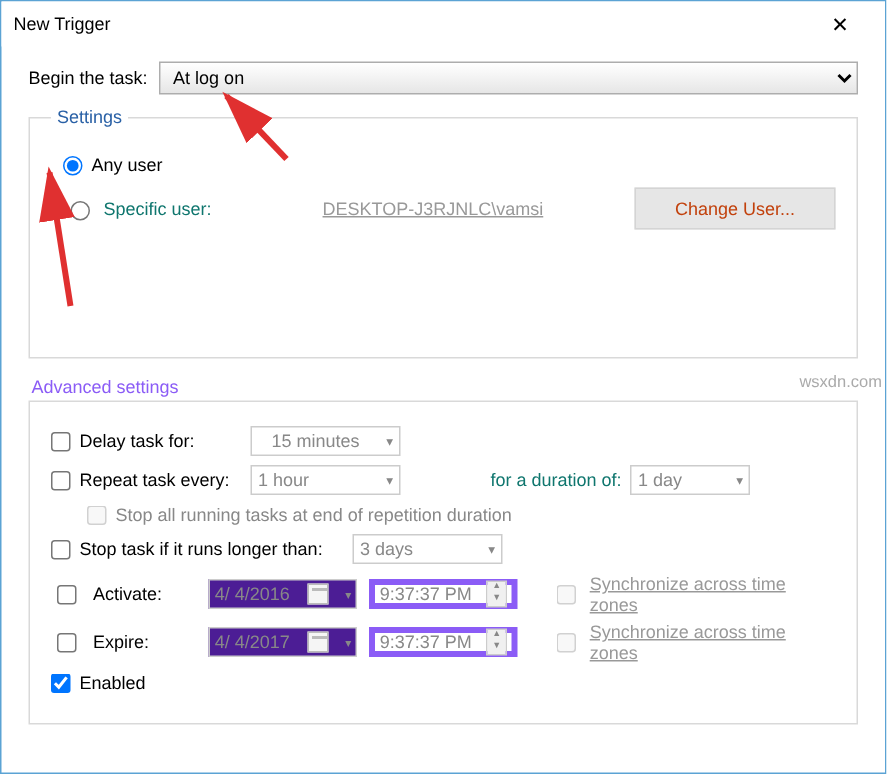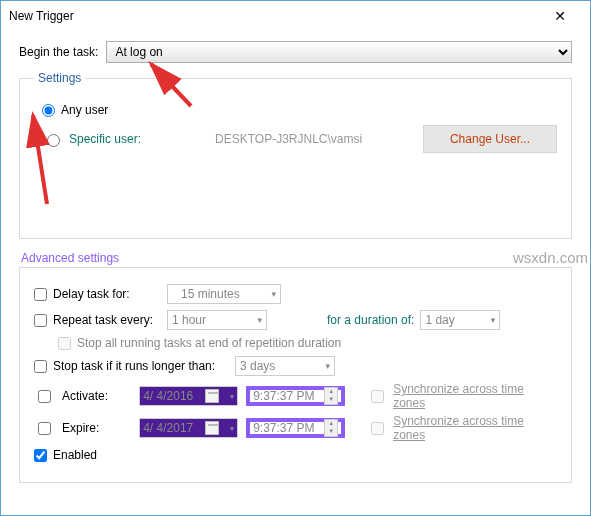--- a/index.html
+++ b/index.html
@@ -11,42 +11,42 @@
 .content { padding: 10px 18px 14px 18px; }
 .row { display: flex; align-items: center; gap: 8px; margin-bottom: 8px; }
 .label { color: #000; }
 .label-disabled { color: #0f766e; }
 select.begin { flex: 1; height: 22px; border: 1px solid #adadad; background: linear-gradient(#fff,#e6e6e6); padding: 0 4px; font-size: 12px; }
 fieldset { border: 1px solid #d9d9d9; border-radius: 0; margin: 0 0 12px 0; padding: 10px 14px 18px 14px; position: relative; }
 fieldset > legend { padding: 0 4px; color: #2a61a6; font-size: 12px; }
 .radio-row { display: flex; align-items: center; gap: 6px; margin: 8px 0 6px 8px; }
 .radio-row input { margin: 0; }
 .specific-row { display: flex; align-items: center; gap: 24px; margin: 8px 0 6px 8px; }
-.user-value { color: #999; margin-left: 50px; }
+.user-value { color: #999; margin-left: 50px; text-decoration: underline; }
 .btn-disabled { border: 1px solid #d4d4d4; background: #e6e6e6; color: #c2410c; padding: 6px 26px; cursor: default; }
 .adv-title { color: #8b5cf6; margin: 6px 0 2px 2px; }
 .adv-box { border: 1px solid #d9d9d9; padding: 10px 14px 14px 14px; }
 .check-row { display: flex; align-items: center; gap: 6px; margin: 6px 0; }
 .check-row input[type=checkbox] { margin: 0; }
 .combo { height: 20px; border: 1px solid #ccc; background: #fff; color: #888; padding: 0 4px; font-size: 12px; display: inline-flex; align-items: center; justify-content: space-between; }
 .combo .arrow { font-size: 9px; color: #888; margin-left: 6px; }
 .sub-indent { margin-left: 24px; color: #888; }
 .dt-row { display: flex; align-items: center; gap: 8px; margin: 4px 0; }
 .dt-label { width: 70px; }
 .date-field { width: 100px; height: 20px; border: 1px solid #ccc; display: inline-flex; align-items: center; padding: 0 3px; color: #888; background: #4c1d95; gap: 4px; justify-content: space-between; }
 .date-field .cal { width: 14px; height: 14px; border: 1px solid #bbb; background: #f5f5f5; display: inline-block; position: relative; }
 .date-field .cal::before { content:""; position:absolute; top:2px; left:2px; width:10px; height:2px; background:#bbb; }
 .date-field .dd { font-size: 8px; color: #888; }
 .time-field { width: 100px; height: 20px; border: 4px solid #8b5cf6; display: inline-flex; align-items: center; padding: 0 3px; color: #888; background: #fff; gap: 4px; }
 .spinner { width: 14px; height: 18px; display: inline-flex; flex-direction: column; border: 1px solid #ccc; margin-left: auto; }
 .spinner div { flex:1; font-size: 6px; text-align: center; line-height: 7px; color: #888; background: #f0f0f0; }
 .sync { display: inline-flex; align-items: center; gap: 6px; color: #999; margin-left: 14px; text-decoration: underline; }
 .settings-fs { min-height: 168px; }
 .arrow-svg { position: absolute; pointer-events: none; }
-.watermark { position: absolute; right: 2px; top: 248px; font-size: 15px; color: #aaa; transform: translateX(0); }
+.watermark { position: absolute; right: 2px; top: 248px; font-size: 11px; color: #aaa; transform: translateX(0); }
 </style>
 </head>
 <body>
 
 <div class="window">
   <div class="titlebar">
     <div class="title">New Trigger</div>
     <div class="close">✕</div>
   </div>
 
@@ -77,21 +77,21 @@
         <button class="btn-disabled" disabled="">Change User...</button>
       </div>
     </fieldset>
 
     <div class="adv-title">Advanced settings</div>
     <div class="adv-box">
 
       <div class="check-row">
         <input type="checkbox" style="">
         <span style="width:108px;">Delay task for:</span>
-        <span class="combo" style="width:114px;padding-left:13px;">
+        <span class="combo" style="width:100px;padding-left:13px;">
           <span>15 minutes</span>
             <span class="arrow">▾</span>
         </span>
       </div>
 
       <div class="check-row">
         <input type="checkbox" style="">
         <span style="width:108px;">Repeat task every:</span>
         <span class="combo" style="width:100px;">
           <span>1 hour</span>

